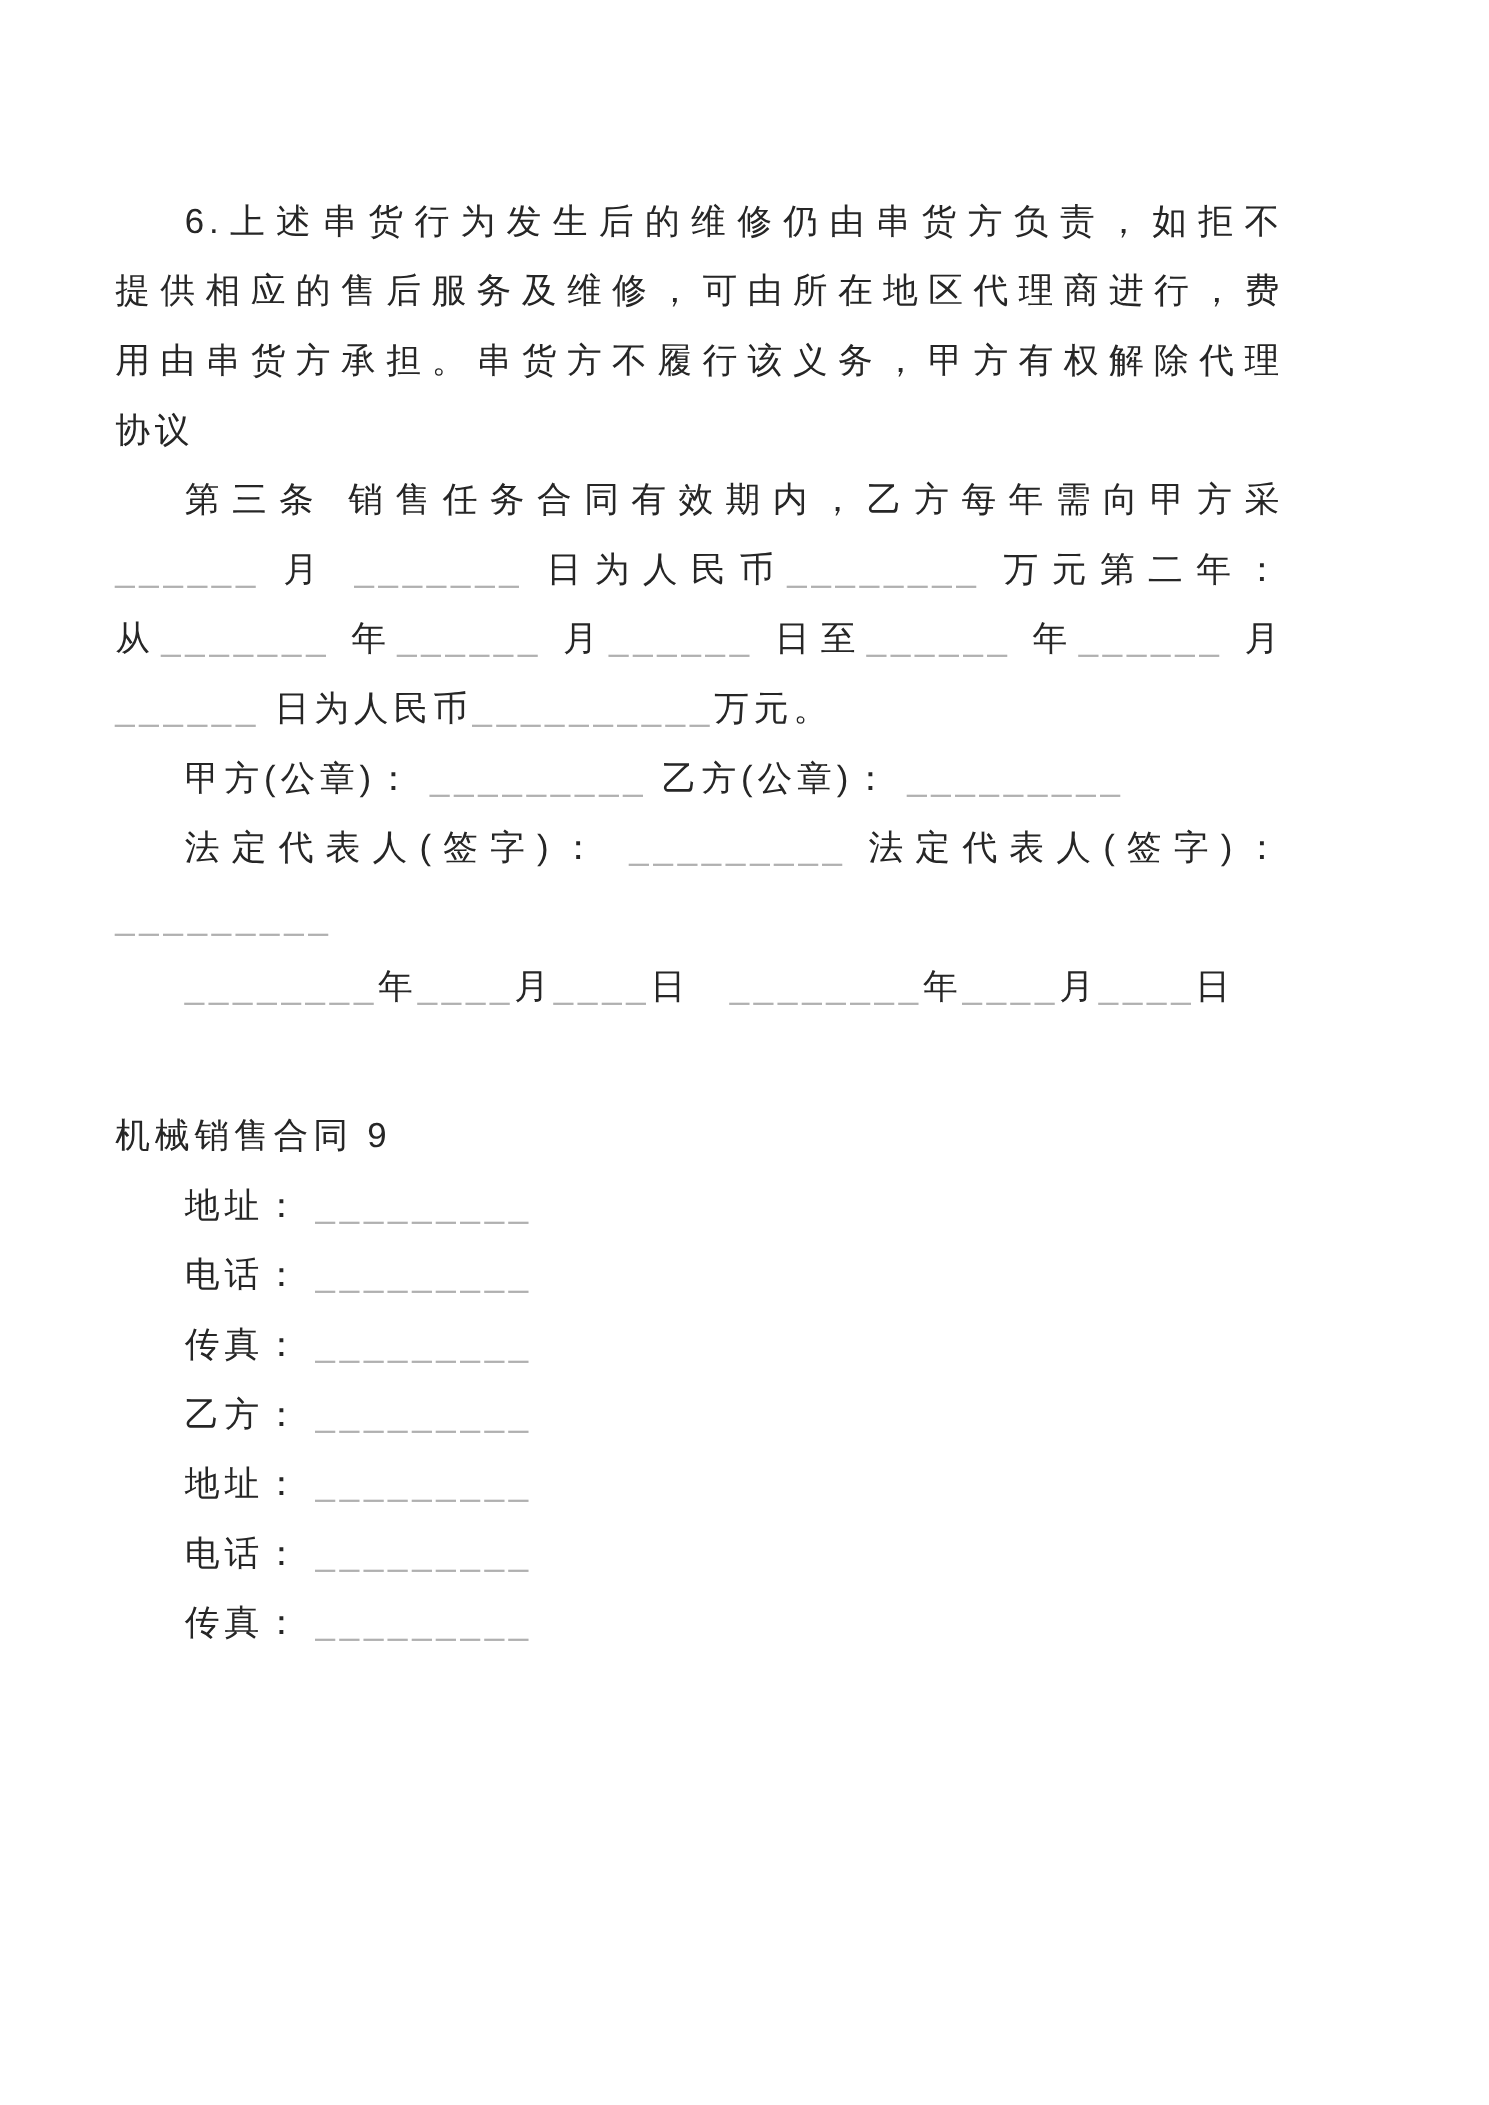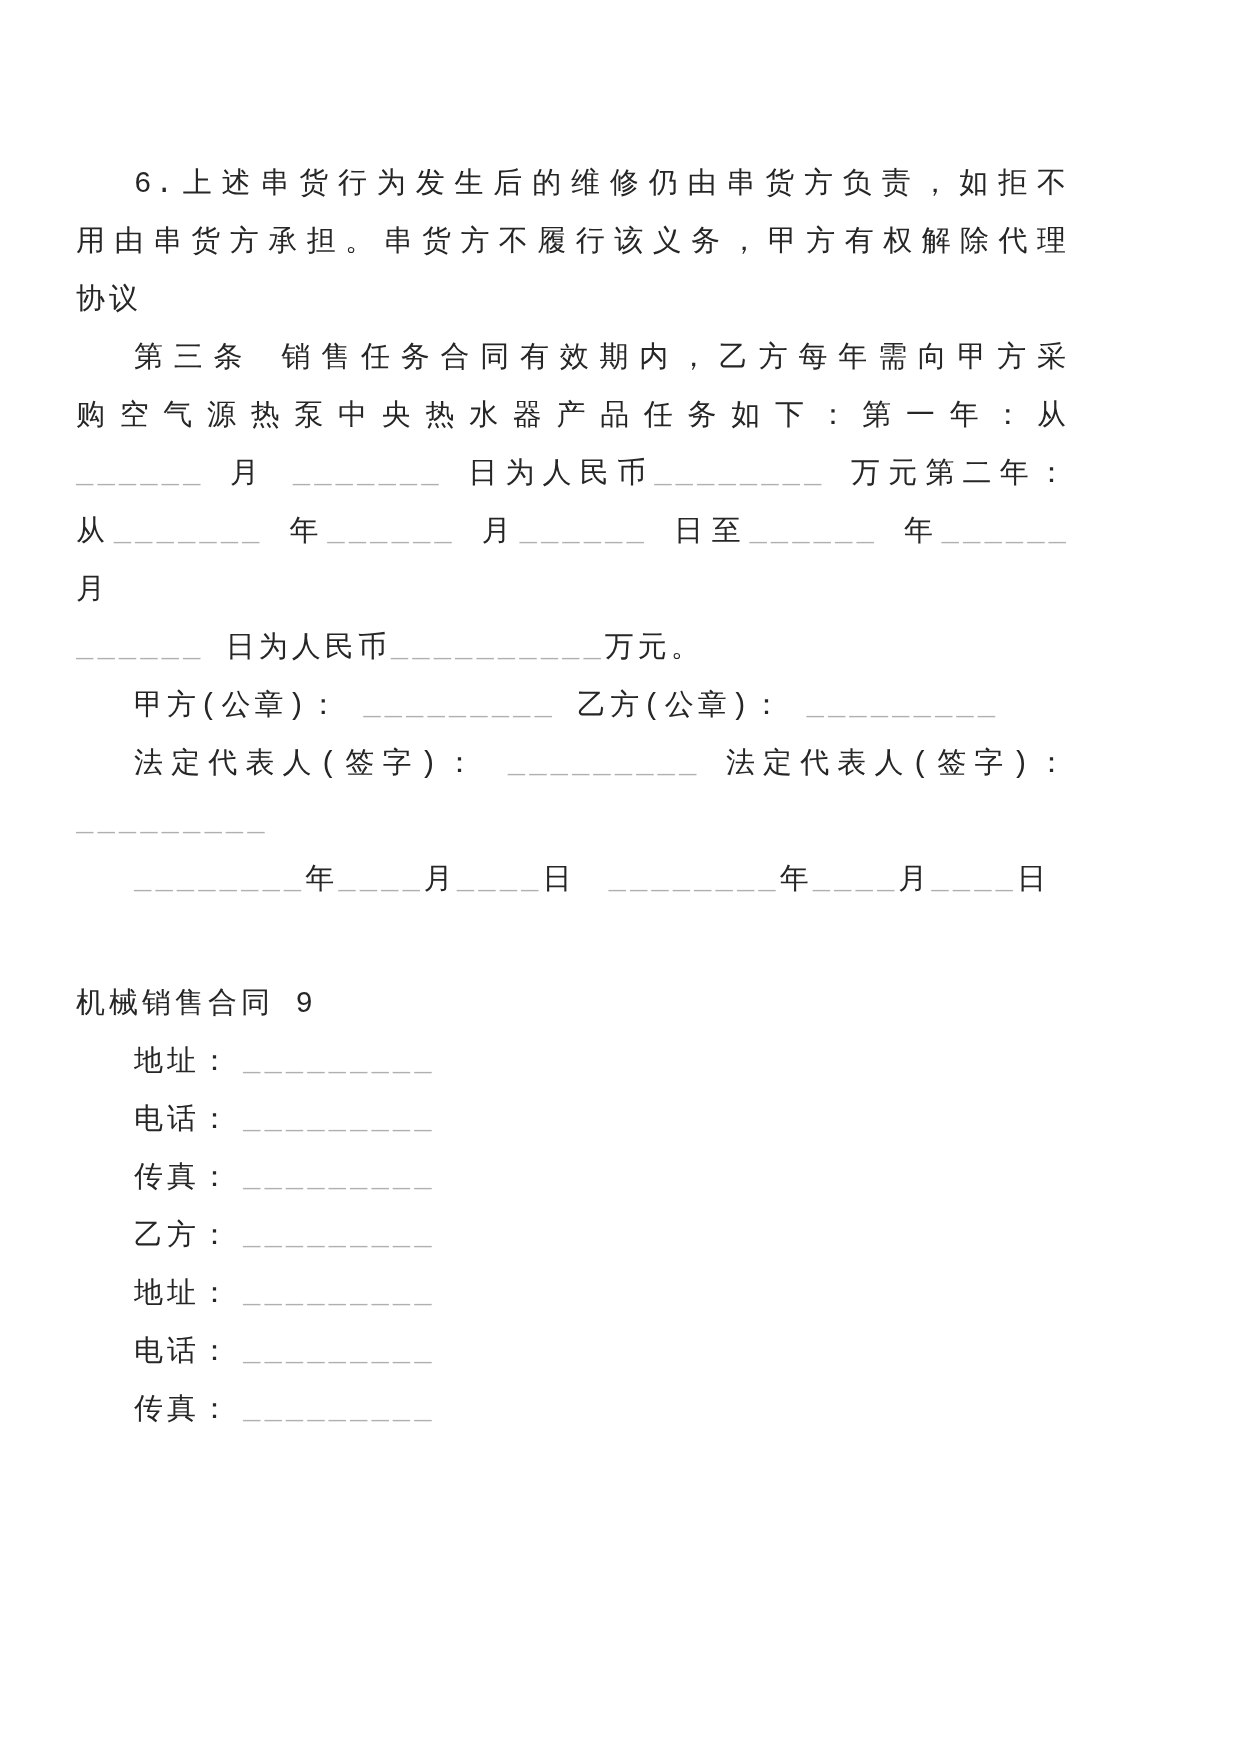--- a/index.html
+++ b/index.html
@@ -7,22 +7,22 @@
     padding: 0;
     background: #ffffff;
   }
   .page {
     position: relative;
     width: 1241px;
     height: 1754px;
     box-sizing: border-box;
     background: var(--page-bg, #ffffff);
     color: var(--text-color, #262626);
-    padding: 156px 171px 0 76px;
-    font-family: Liberation Mono, monospace;
+    padding: 156px 171px 0 96px;
+    font-family: Liberation Sans, sans-serif;
     font-size: 29px;
     letter-spacing: 4px;
     overflow: hidden;
   }
   .line {
     line-height: 58px;
     min-height: 58px;
   }
   .indent { text-indent: 58px; }
   .stretch {
@@ -39,25 +39,25 @@
     padding-left: 58px;
   }
   .form-line .blank-text { margin-left: 10px; }
 </style>
 </head>
 <body>
 
 <div class="page">
 
   <div class="line indent stretch blankify">6.上述串货行为发生后的维修仍由串货方负责，如拒不</div>
+  <div class="line stretch blankify">提供相应的售后服务及维修，可由所在地区代理商进行，费</div>
   <div class="line stretch blankify">用由串货方承担。串货方不履行该义务，甲方有权解除代理</div>
   <div class="line blankify">协议</div>
 
   <div class="line indent stretch blankify">第三条 销售任务合同有效期内，乙方每年需向甲方采</div>
-  <div class="line stretch blankify">购空气源热泵中央热水器产品任务如下：第一年：从</div>
   <div class="line stretch blankify"><span class="blank">______</span> 月 <span class="blank">_______</span> 日为人民币<span class="blank">________</span> 万元第二年：</div>
   <div class="line stretch blankify">从<span class="blank">_______</span> 年<span class="blank">______</span> 月<span class="blank">______</span> 日至<span class="blank">______</span> 年<span class="blank">______</span> 月</div>
   <div class="line blankify"><span class="blank">______</span> 日为人民币<span class="blank">__________</span>万元。</div>
 
   <div class="line indent blankify">甲方(公章)： <span class="blank">_________</span> 乙方(公章)： <span class="blank">_________</span></div>
   <div class="line indent stretch blankify">法定代表人(签字)： <span class="blank">_________</span> 法定代表人(签字)：</div>
   <div class="line blankify"><span class="blank">_________</span></div>
   <div class="line indent blankify"><span class="blank">________</span>年<span class="blank">____</span>月<span class="blank">____</span>日　<span class="blank">________</span>年<span class="blank">____</span>月<span class="blank">____</span>日</div>
 
   <div class="section-heading">机械销售合同 9</div>

